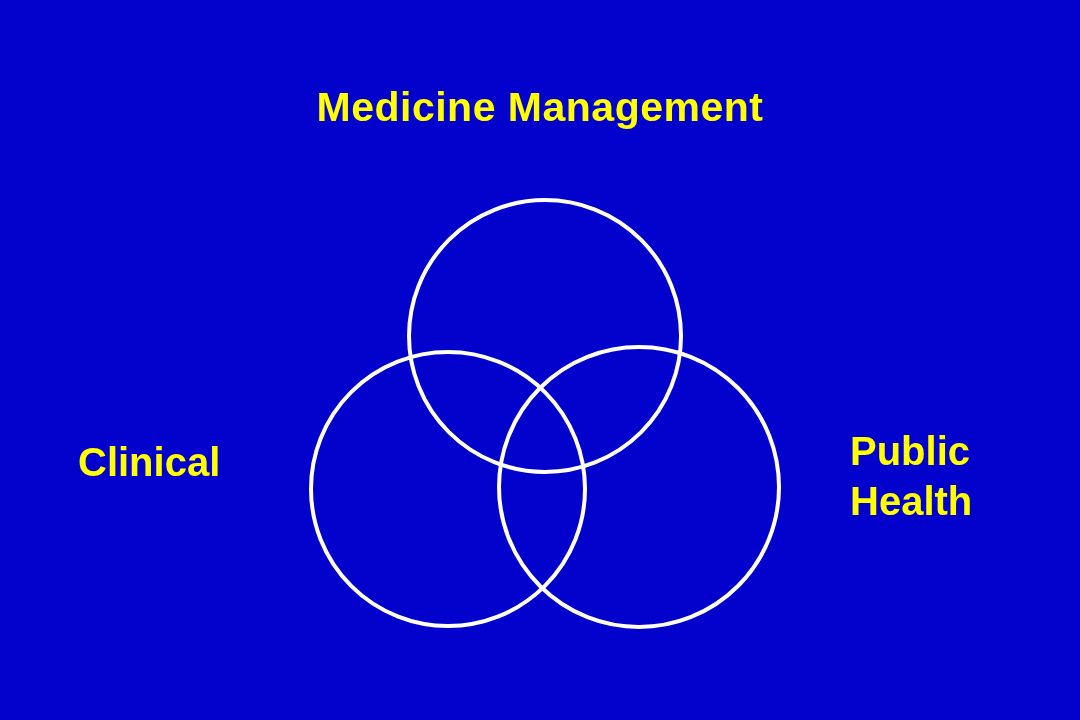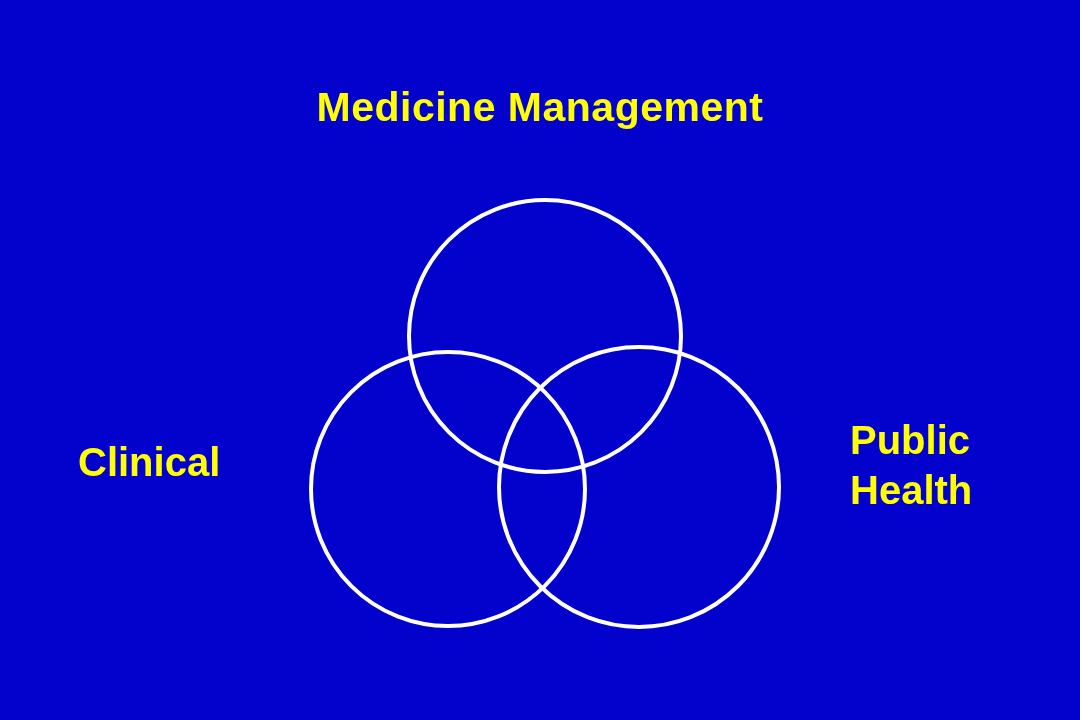--- a/index.html
+++ b/index.html
@@ -44,21 +44,21 @@
     font-size: 40px;
     font-weight: bold;
     line-height: 50px;
   }
   .label-left {
     left: 78px;
     top: 437px;
   }
   .label-right {
     left: 850px;
-    top: 415px;
+    top: 426px;
   }
 </style>
 </head>
 <body>
 
 <div class="slide">
 
   <div class="slide-title">Medicine Management</div>
 
   <svg class="venn" viewBox="0 0 1080 720" xmlns="http://www.w3.org/2000/svg">

